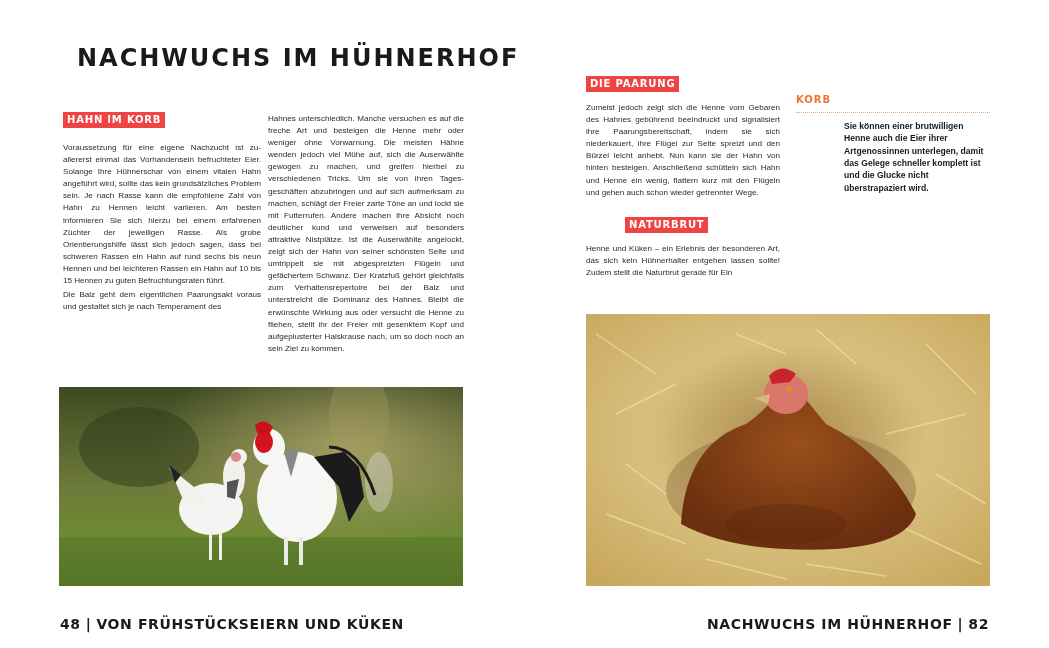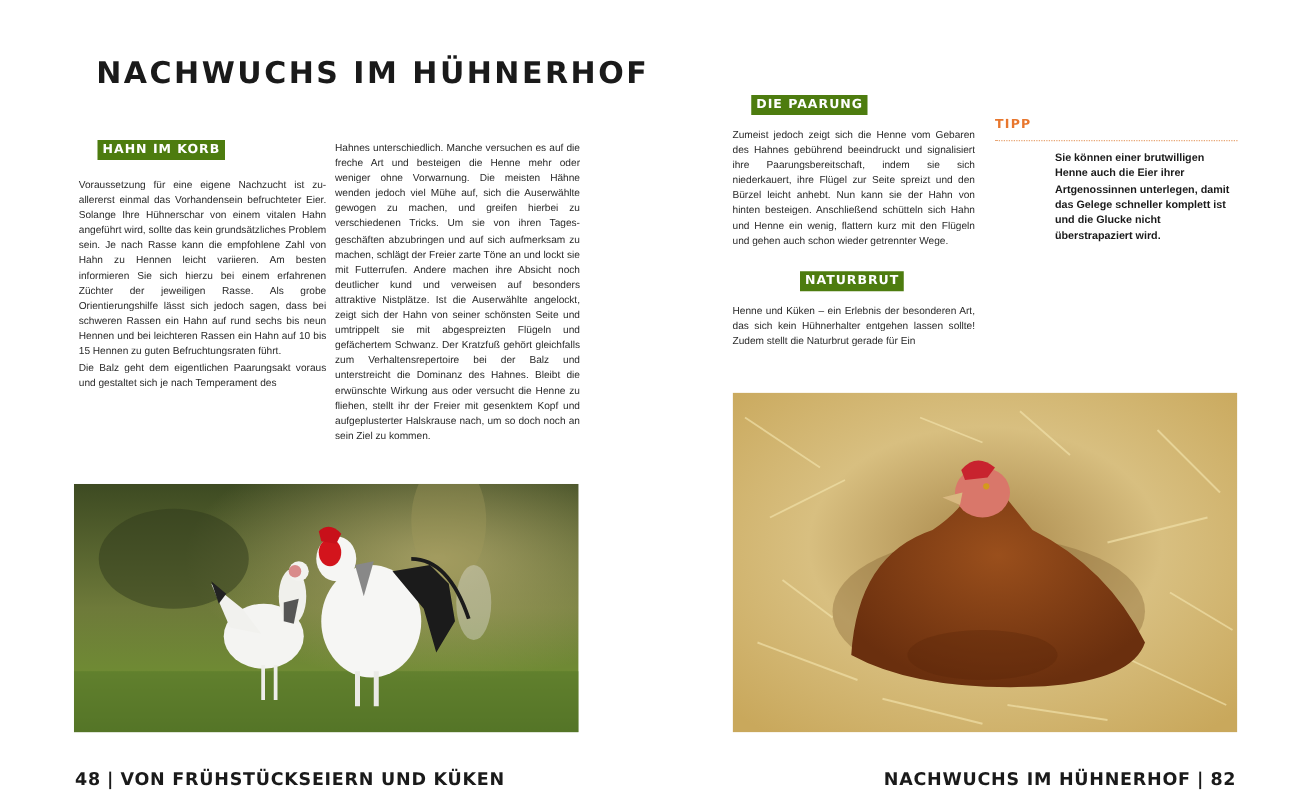--- a/index.html
+++ b/index.html
@@ -4,23 +4,23 @@
 <style>
   html, body { margin: 0; padding: 0; background: #ffffff; }
   body { width: 1049px; height: 648px; position: relative; overflow: hidden;
          font-family: "Liberation Sans", "DejaVu Sans", sans-serif; color: #222; }
   .spread { position: absolute; inset: 0; }
   .page-title { position: absolute; left: 77px; top: 44px; font-size: 24px; font-weight: bold;
                 letter-spacing: 2px; color: #1a1a1a; font-family: "DejaVu Sans", sans-serif; margin: 0; }
   .col { position: absolute; font-size: 8.1px; line-height: 12.1px; text-align: justify;
          color: #2a2a2a; hyphens: manual; }
   .col p { margin: 0; }
-  .badge { display: inline-block; background: #4d7c0f; color: #fff; font-weight: bold;
+  .badge { display: inline-block; background: #ef4444; color: #fff; font-weight: bold;
            font-size: 10px; letter-spacing: 0.8px; padding: 2px 4px 2px 4px; line-height: 12px;
-           font-family: "DejaVu Sans", sans-serif; margin-left: 15px; }
+           font-family: "DejaVu Sans", sans-serif; }
   .badge-wrap { margin: 0 0 10px 0; }
   .tipp-title { color: #e8772e; font-weight: bold; font-size: 10px; letter-spacing: 1px;
                 font-family: "DejaVu Sans", sans-serif; }
   .tipp-rule { border-top: 1px dotted #e8a676; margin: 6px 0 7px 0; }
   .tipp-text { font-weight: bold; font-size: 8.6px; line-height: 12.3px; color: #1a1a1a; text-align: left; margin-left: 48px; }
   .photo { position: absolute; overflow: hidden; }
   .footer { position: absolute; top: 616px; font-size: 14px; font-weight: bold; letter-spacing: 0.6px;
             color: #1a1a1a; font-family: "DejaVu Sans", sans-serif; }
   .footer .sep { padding: 0 5px; }
 </style>
@@ -90,21 +90,21 @@
 
   <div class="col" style="left:586px; top:76px; width:194px;">
     <div class="badge-wrap"><span class="badge">DIE PAARUNG</span></div>
     <p style="margin-top:10px;">Zumeist jedoch zeigt sich die Henne vom Geba­ren des Hahnes gebührend beeindruckt und sig­nalisiert ihre Paarungsbereitschaft, indem sie sich niederkauert, ihre Flügel zur Seite spreizt und den Bürzel leicht anhebt. Nun kann sie der Hahn von hinten besteigen. Anschließend schütteln sich Hahn und Henne ein wenig, flattern kurz mit den Flügeln und gehen auch schon wieder getrennter Wege.</p>
     <div class="badge-wrap" style="margin-top:18px;padding-left:39px;"><span class="badge">NATURBRUT</span></div>
     <p style="margin-top:0px;">Henne und Küken – ein Erlebnis der besonderen Art, das sich kein Hühnerhalter entgehen lassen sollte! Zudem stellt die Naturbrut gerade für Ein­</p>
   </div>
 
   <div class="col" style="left:796px; top:78px; width:194px;">
     <div style="margin-top:16px;">
-      <div class="tipp-title">TIPP</div>
+      <div class="tipp-title">KORB</div>
       <div class="tipp-rule"></div>
       <div class="tipp-text">Sie können einer brutwilligen Henne auch die Eier ihrer Artgenossinnen unterlegen, damit das Gelege schneller komplett ist und die Glucke nicht überstrapaziert wird.</div>
     </div>
   </div>
 
   <div class="photo" style="left:586px; top:314px; width:404px; height:272px;" title="Braune Henne brütet in einem Strohnest">
     <svg width="404" height="272" viewBox="0 0 404 272">
       <defs>
         <radialGradient id="straw" cx="0.5" cy="0.45" r="0.7">
           <stop offset="0" stop-color="#a8874a"></stop>

